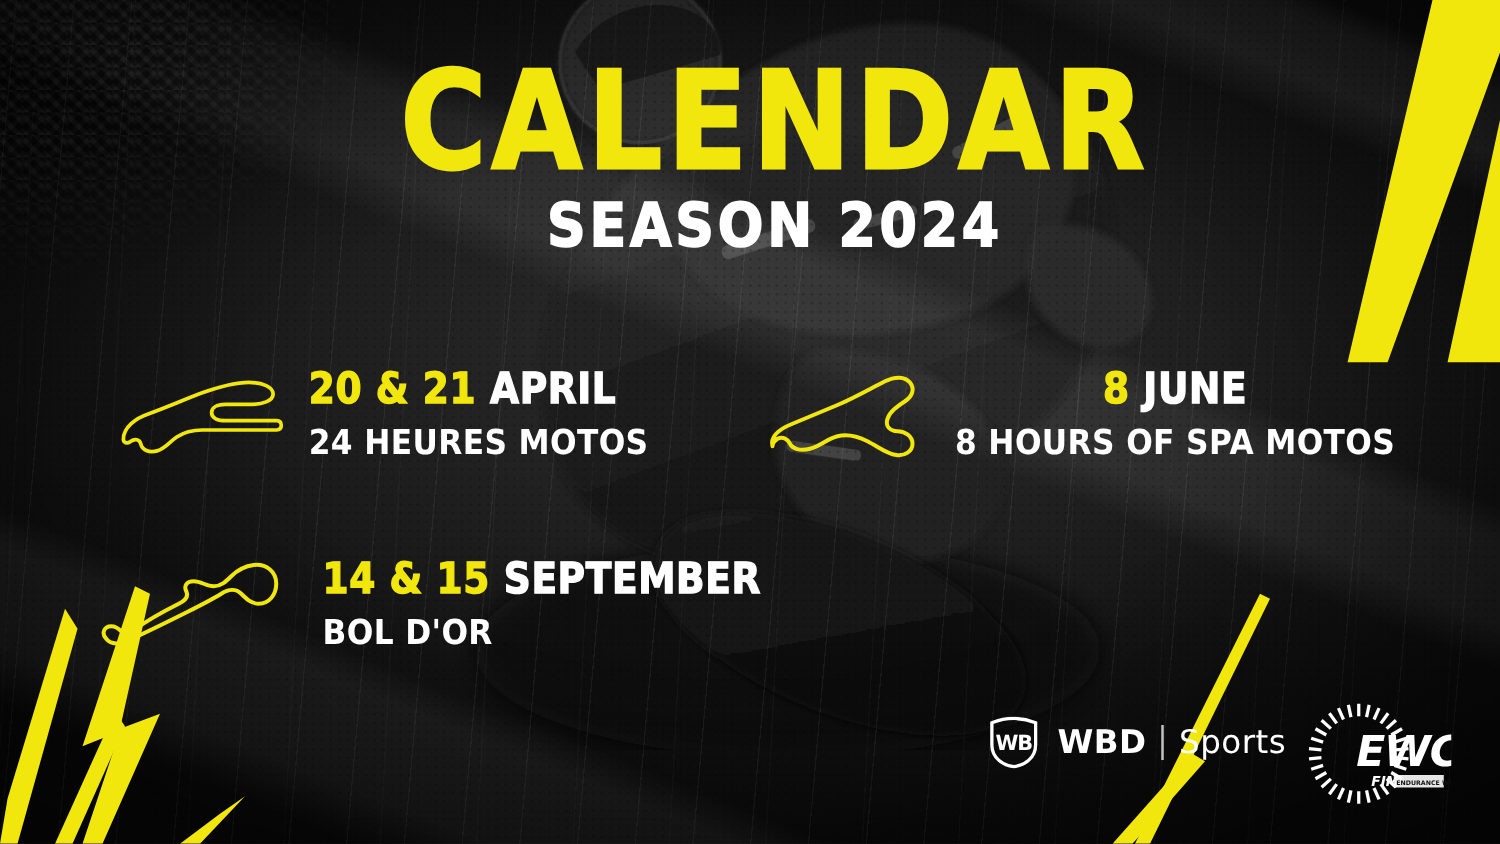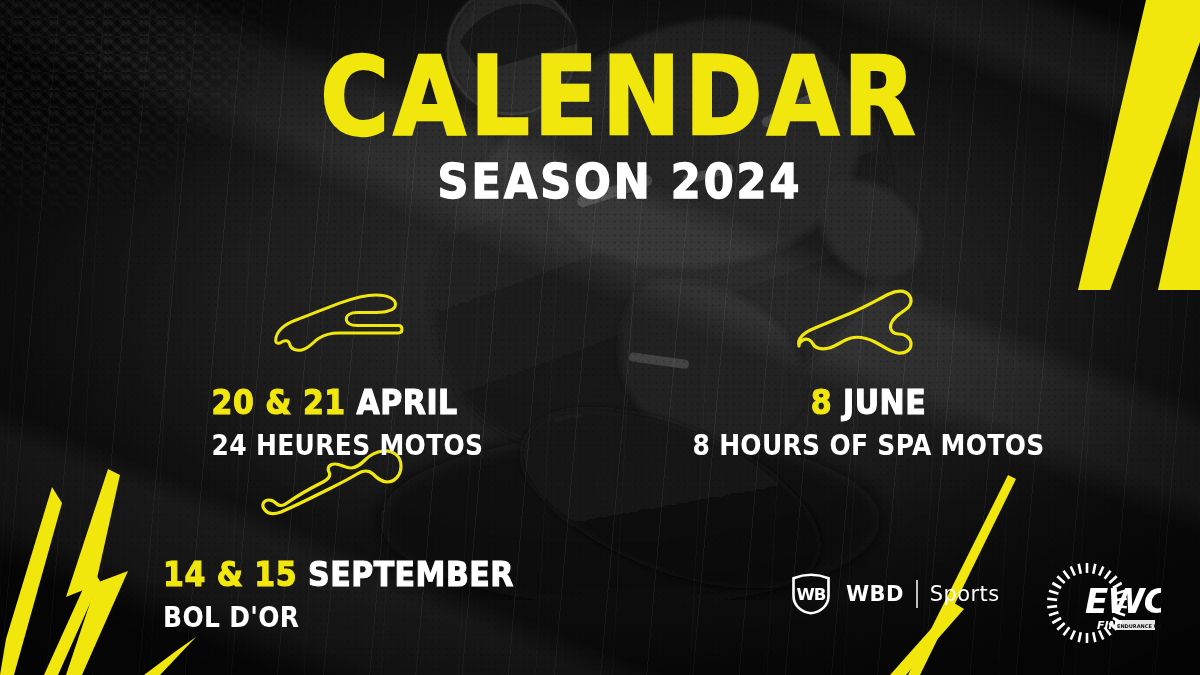--- a/index.html
+++ b/index.html
@@ -112,21 +112,21 @@
   }
 
   
   .events {
     position:absolute; left:95px; top:255px;
     width:1030px;
     display:grid;
     grid-template-columns:505px 525px;
     grid-template-rows:152px 152px;
   }
-  .event { display:flex; align-items:center;flex-direction:column; }
+  .event { display:flex; align-items:center; }
   .event .map { width:130px; height:86px; flex:0 0 130px; margin-right:22px; }
   .event .map svg { width:100%; height:100%; display:block; overflow:visible; }
   .event .txt { padding-top:2px; }
   .ev-date {
     font-family:"DejaVu Sans", sans-serif;
     font-size:30px; font-weight:700; letter-spacing:.5px;
     line-height:1.06;
     color:#ffffff; white-space:nowrap;
     -webkit-text-stroke:1px #ffffff;
     transform:scaleY(1.14); transform-origin:left center;
@@ -135,31 +135,31 @@
   .ev-name {
     margin-top:12px;
     font-family:"DejaVu Sans", sans-serif;
     font-size:25px; font-weight:700; letter-spacing:.3px;
     color:#ffffff; white-space:nowrap;
     transform:scaleY(1.10); transform-origin:left center;
   }
 
   
   .event.ev-4 .map { width:150px; flex:0 0 150px; margin-right:14px; }
-  .event.ev-4 { margin-left:-18px; }
+  .event.ev-4 { margin-left:-18px;gap:17px; }
   .event.ev-2 { margin-left:12px;text-align:center; }
 
   
   .footer { position:absolute; bottom:26px; left:15px; width:1200px; height:96px; }
 
   .wbd { position:absolute; left:775px; top:20px; display:flex; align-items:center; }
   .wbd-shield { width:42px; height:42px; margin-right:14px; }
   .wbd-text {
     font-family:"DejaVu Sans", sans-serif;
-    color:#fff; font-size:21px; font-weight:700; letter-spacing:.4px;
+    color:#fff; font-size:26px; font-weight:700; letter-spacing:.4px;
     display:flex; align-items:center; gap:12px;
   }
   .wbd-div { display:inline-block; width:2px; height:28px; background:rgba(255,255,255,.75); }
   .wbd-sports { font-weight:400; }
 
   .ewc { position:absolute; left:1018px; top:0px; width:128px; height:100px; }
   .ewc svg { width:100%; height:100%; display:block; }
 </style>
 </head>
 <body>

